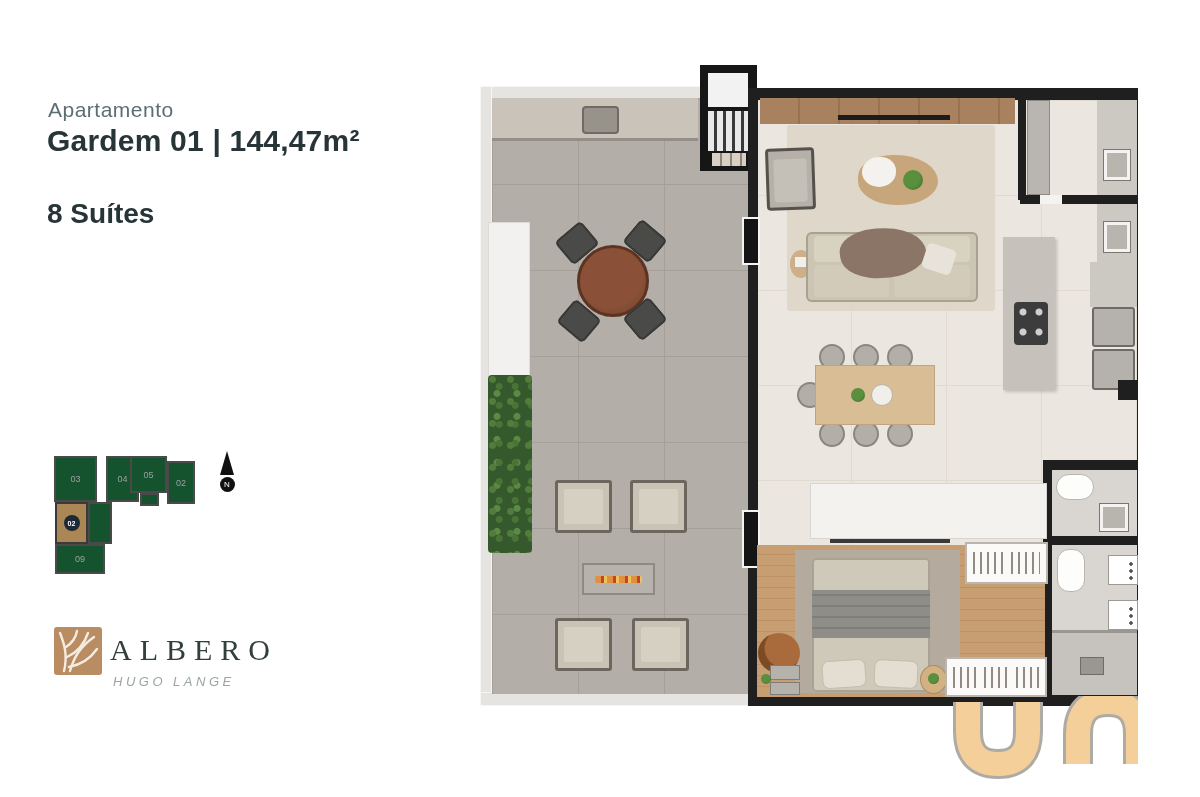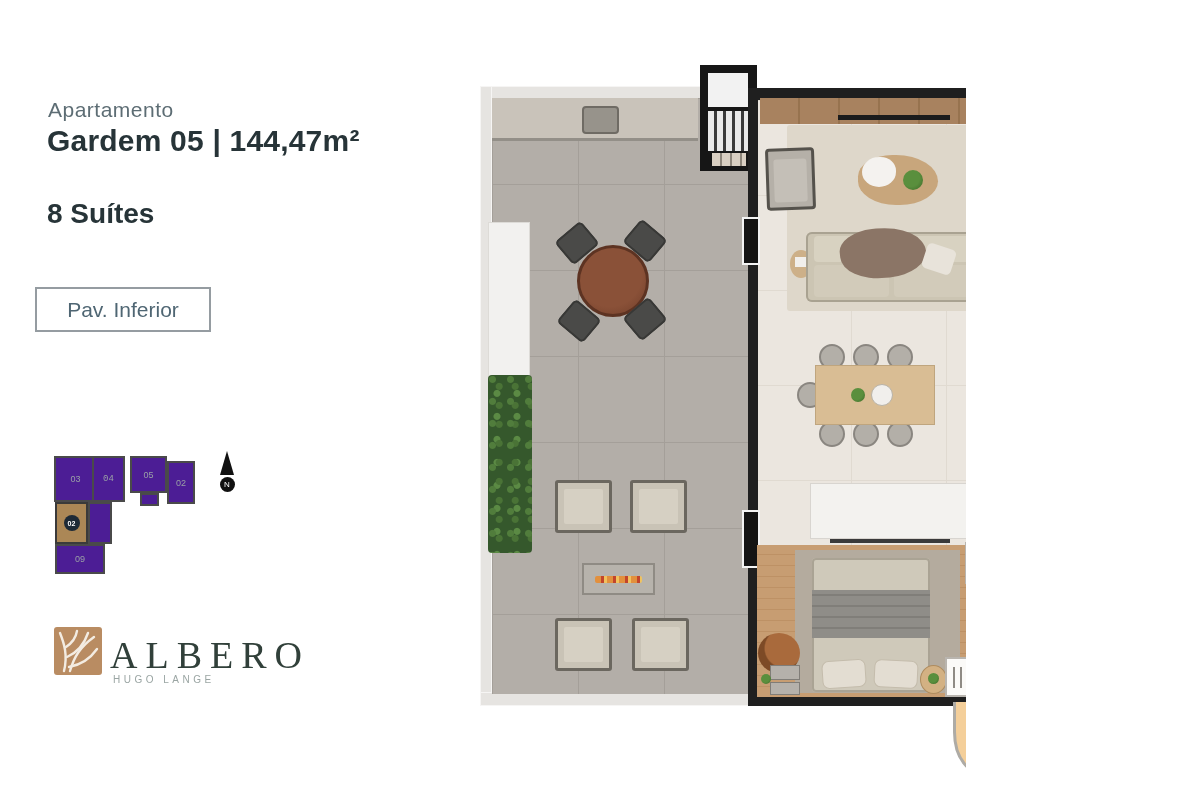--- a/index.html
+++ b/index.html
@@ -1,40 +1,40 @@
 <!DOCTYPE html>
 <html><head>
 <meta charset="utf-8">
 <style>
   html,body{margin:0;padding:0;background:#fff;}
-  .canvas{position:relative;width:966px;height:797px;background:#ffffff;overflow:hidden;
+  .canvas{position:relative;width:1138px;height:797px;background:#ffffff;overflow:hidden;
           font-family:"Liberation Sans", sans-serif;}
   .abs{position:absolute;}
   
   .apt-label{left:48px;top:98px;font-size:21px;color:#5d6d74;letter-spacing:.5px;}
   .apt-title{left:47px;top:124px;font-size:30px;font-weight:bold;color:#273438;letter-spacing:.2px;}
   .apt-suites{left:47px;top:198px;font-size:28px;font-weight:bold;color:#273438;}
   .floor-btn{left:35px;top:287px;width:172px;height:41px;border:2px solid #959ca1;background:#fff;
              display:flex;align-items:center;justify-content:center;font-size:21px;color:#4f6673;cursor:pointer;}
   
   .keyplan{left:52px;top:450px;width:190px;height:128px;}
-  .kp-unit{position:absolute;background:#4c1d95;border:2px solid #4a4a4a;display:flex;align-items:center;justify-content:center;
+  .kp-unit{position:absolute;background:#14532d;border:2px solid #4a4a4a;display:flex;align-items:center;justify-content:center;
            font-size:9px;color:#9aa0a6;box-sizing:border-box;}
   .kp-unit.hl{background:#ab8756;border-color:#3a3a3a;}
   .kp-badge{width:16px;height:16px;border-radius:50%;background:#1d2a36;color:#fff;font-size:7px;
             display:flex;align-items:center;justify-content:center;font-weight:bold;}
   .north{left:216px;top:451px;width:22px;text-align:center;}
   .north-tri{width:0;height:0;border-left:7px solid transparent;border-right:7px solid transparent;
              border-bottom:24px solid #111;margin:0 auto;}
   .north-circ{width:15px;height:15px;border-radius:50%;background:#111;color:#fff;font-size:8px;line-height:15px;
               margin:2px auto 0;}
   
   .logo-box{left:54px;top:627px;width:48px;height:48px;background:#b98c62;border-radius:3px;}
-  .logo-name{left:110px;top:633px;font-family:"Liberation Serif", serif;font-size:38px;letter-spacing:8px;color:#31403a;}
-  .logo-sub{left:113px;top:674px;font-size:10px;letter-spacing:3.5px;color:#9aa5a3;}
+  .logo-name{left:110px;top:633px;font-family:"Liberation Serif", serif;font-size:30px;letter-spacing:8px;color:#31403a;}
+  .logo-sub{left:113px;top:674px;font-size:13px;letter-spacing:3.5px;color:#9aa5a3;font-style:italic;}
   
   .plan{left:480px;top:62px;width:676px;height:648px;}
   .wall{position:absolute;background:#1f1f1f;}
   .parapet{position:absolute;background:#e6e4e1;box-shadow:0 0 0 1px #f6f5f4 inset;}
   .terrace-floor{left:12px;top:36px;width:256px;height:596px;background-color:#b3aea8;
       background-image:linear-gradient(#a49f99 1px,transparent 1px),linear-gradient(90deg,#a49f99 1px,transparent 1px);
       background-size:86px 86px;}
   .interior-floor{left:276px;top:38px;width:381px;height:595px;background-color:#ebe6df;
       background-image:linear-gradient(#e0dad1 1px,transparent 1px),linear-gradient(90deg,#e0dad1 1px,transparent 1px);
       background-size:95px 95px;}
@@ -116,32 +116,29 @@
   
   .watermark{left:938px;top:696px;width:330px;height:85px;}
   .sr{position:absolute;width:1px;height:1px;overflow:hidden;clip:rect(0 0 0 0);}
 </style>
 </head>
 <body>
 
 <div class="canvas">
 
   <div class="abs apt-label">Apartamento</div>
-  <div class="abs apt-title">Gardem 05 | 144,47m²</div>
+  <div class="abs apt-title">Gardem 01 | 144,47m²</div>
   <div class="abs apt-suites">8 Suítes</div>
 
-  <div class="abs floor-btn">
-    <span>Pav. Inferior</span>
-  </div>
 
   <div class="abs keyplan">
     <div class="kp-unit" style="left:2px;top:6px;width:43px;height:46px;">
         <span>03</span>
       </div>
-    <div class="kp-unit" style="left:40px;top:6px;width:33px;height:46px;font-family:Liberation Mono, monospace;">
+    <div class="kp-unit" style="left:54px;top:6px;width:33px;height:46px;">
         <span>04</span>
       </div>
     <div class="kp-unit" style="left:78px;top:6px;width:37px;height:37px;">
         <span>05</span>
       </div>
     <div class="kp-unit" style="left:88px;top:43px;width:19px;height:13px;"></div>
     <div class="kp-unit" style="left:115px;top:11px;width:28px;height:43px;">
         <span>02</span>
       </div>
     <div class="kp-unit hl" style="left:3px;top:52px;width:33px;height:42px;">

